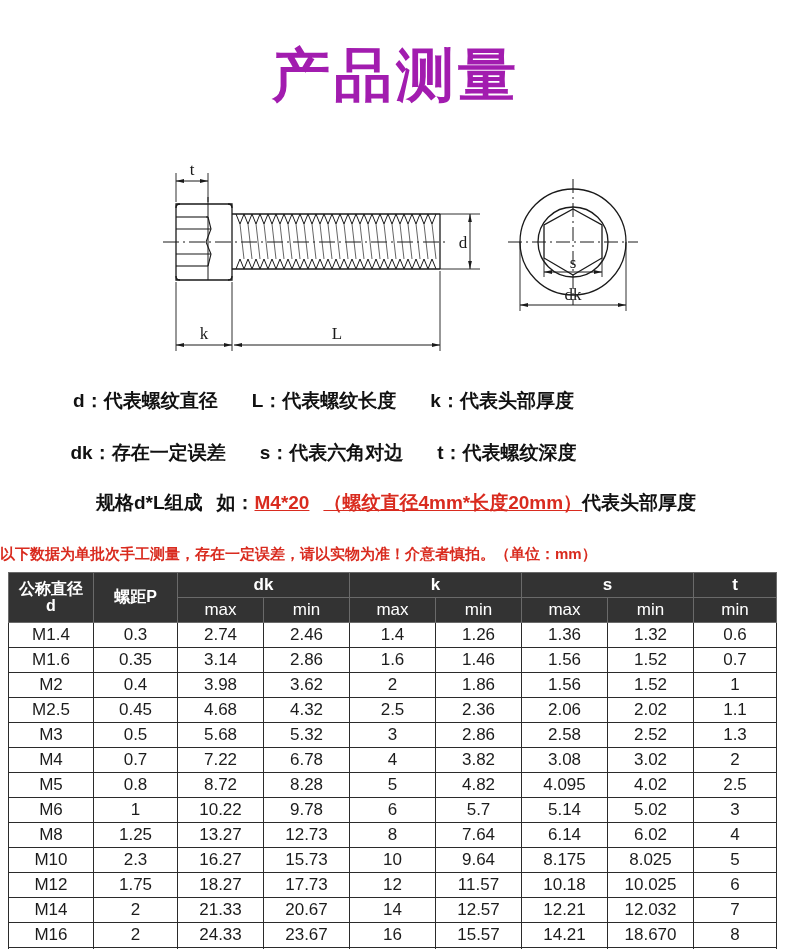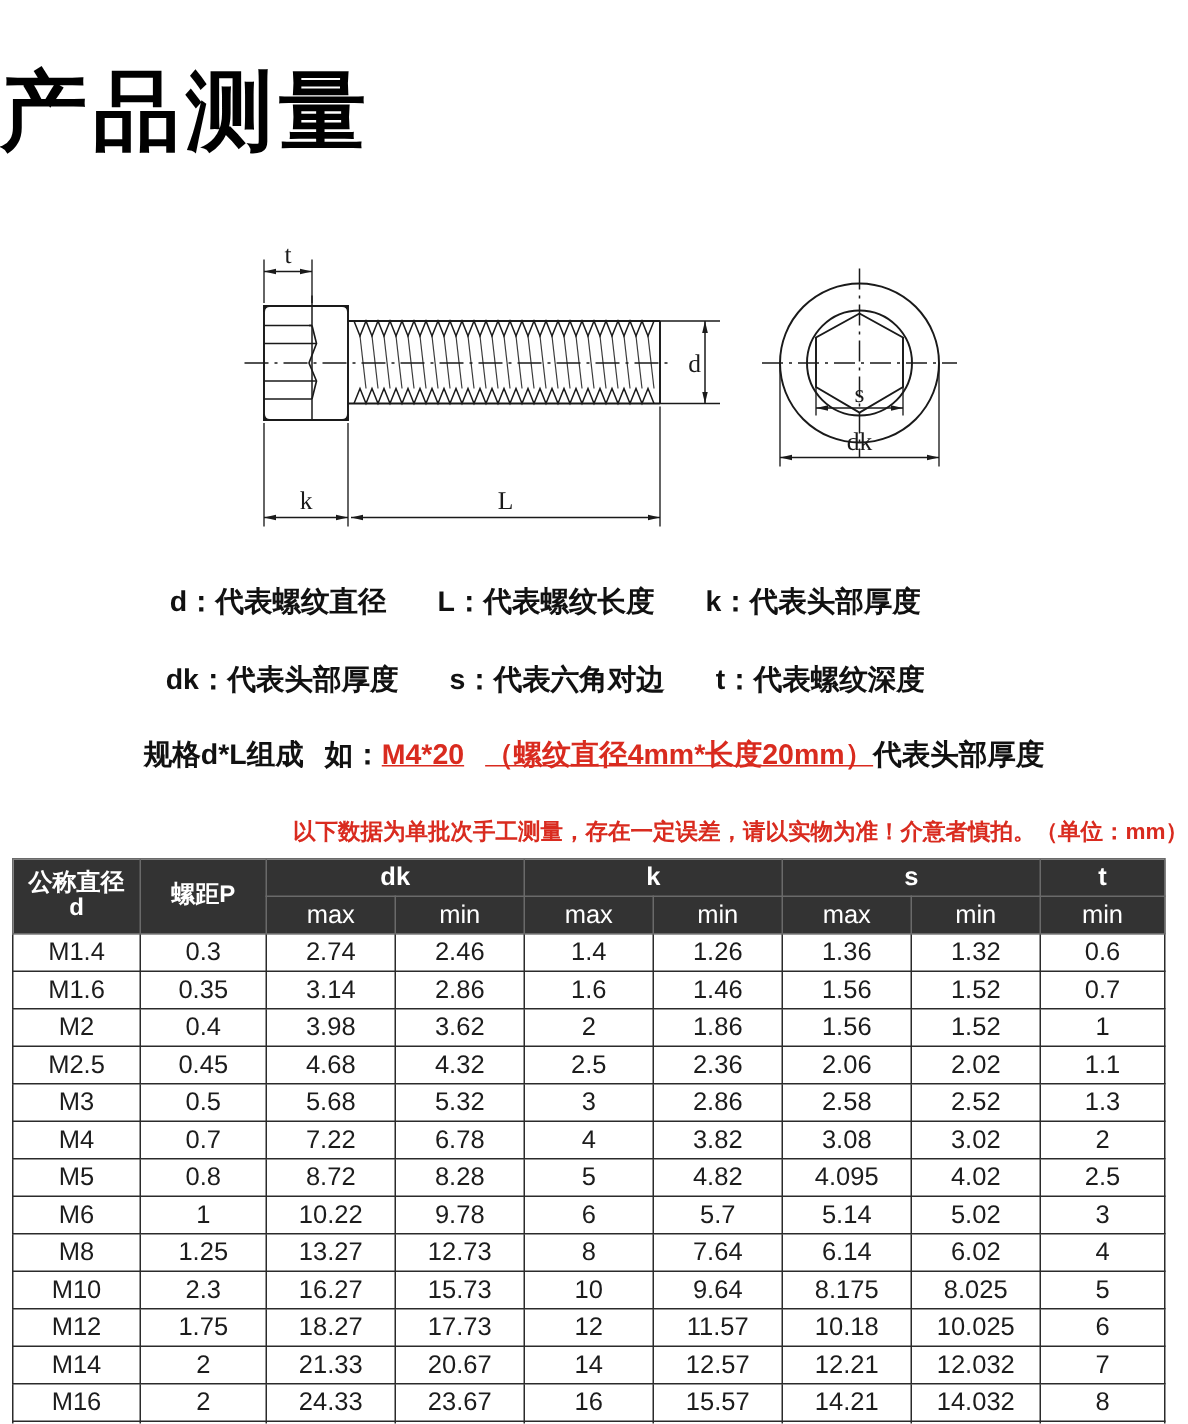--- a/index.html
+++ b/index.html
@@ -15,25 +15,26 @@
     color: #1a1a1a;
     overflow: hidden;
   }
 
   
   #page-title {
     position: absolute;
     top: 42px;
     left: 0;
     width: 792px;
+    text-align: center;
     font-size: 58px;
     line-height: 66px;
     font-weight: 700;
     letter-spacing: 4px;
-    color: #000000;
+    color: #a21caf;
   }
 
   
   #diagram {
     position: absolute;
     top: 155px;
     left: 0;
     width: 792px;
     height: 215px;
   }
@@ -41,21 +42,20 @@
   
   .legend-row {
     position: absolute;
     left: 0;
     width: 647px;
     text-align: center;
     font-size: 19px;
     font-weight: 700;
     color: #111111;
     white-space: nowrap;
-    margin-left: 40px;
   }
   #legend-row-1 { top: 388px; }
   #legend-row-2 { top: 440px; }
   .legend-item { display: inline-block; }
   .legend-gap { display: inline-block; width: 34px; }
 
   
   #spec-line {
     position: absolute;
     top: 490px;
@@ -69,21 +69,21 @@
   }
   #spec-line .red { color: #d92b1f; text-decoration: underline; }
   .sp { display: inline-block; width: 14px; }
 
   
   #notice-line {
     position: absolute;
     top: 545px;
     left: 0;
     width: 792px;
-    text-align: right;
+    text-align: left;
     font-size: 15px;
     font-weight: 700;
     color: #d92b1f;
     white-space: nowrap;
   }
 
   
   #spec-table {
     position: absolute;
     top: 572px;
@@ -251,21 +251,21 @@
     <text x="463" y="93" font-family="Liberation Serif, serif" font-size="17" text-anchor="middle" fill="#1a1a1a">d</text>
     <text x="204" y="184" font-family="Liberation Serif, serif" font-size="17" text-anchor="middle" fill="#1a1a1a">k</text>
     <text x="337" y="184" font-family="Liberation Serif, serif" font-size="17" text-anchor="middle" fill="#1a1a1a">L</text>
     <text x="573" y="113" font-family="Liberation Serif, serif" font-size="17" text-anchor="middle" fill="#1a1a1a">s</text>
     <text x="573" y="145" font-family="Liberation Serif, serif" font-size="17" text-anchor="middle" fill="#1a1a1a">dk</text>
   </svg>
 </div>
 
 <div class="legend-row" id="legend-row-1"><span class="legend-item">d：代表螺纹直径</span><span class="legend-gap"></span><span class="legend-item">L：代表螺纹长度</span><span class="legend-gap"></span><span class="legend-item">k：代表头部厚度</span></div>
 
-<div class="legend-row" id="legend-row-2"><span class="legend-item">dk：代表头部厚度</span><span class="legend-gap"></span><span class="legend-item">s：代表六角对边</span><span class="legend-gap"></span><span class="legend-item">t：代表螺纹深度</span></div>
+<div class="legend-row" id="legend-row-2"><span class="legend-item">dk：存在一定误差</span><span class="legend-gap"></span><span class="legend-item">s：代表六角对边</span><span class="legend-gap"></span><span class="legend-item">t：代表螺纹深度</span></div>
 
 <div id="spec-line"><span>规格d*L组成</span><span class="sp"></span><span>如：</span><span class="red">M4*20</span><span class="sp"></span><span class="red">（螺纹直径4mm*长度20mm）</span><span>代表头部厚度</span></div>
 
 <div id="notice-line">以下数据为单批次手工测量，存在一定误差，请以实物为准！介意者慎拍。（单位：mm）</div>
 
 <table id="spec-table">
   <colgroup>
     <col class="c-d">
       <col class="c-p">
     <col class="c-std">
@@ -432,21 +432,21 @@
         <td>7</td>
       </tr>
       <tr>
         <td>M16</td>
         <td>2</td>
         <td>24.33</td>
         <td>23.67</td>
         <td>16</td>
         <td>15.57</td>
         <td>14.21</td>
-        <td>14.032</td>
+        <td>18.670</td>
         <td>8</td>
       </tr>
       <tr>
         <td>M20</td>
         <td>2.5</td>
         <td>30.33</td>
         <td>29.67</td>
         <td>20</td>
         <td>19.48</td>
         <td>17.23</td>

